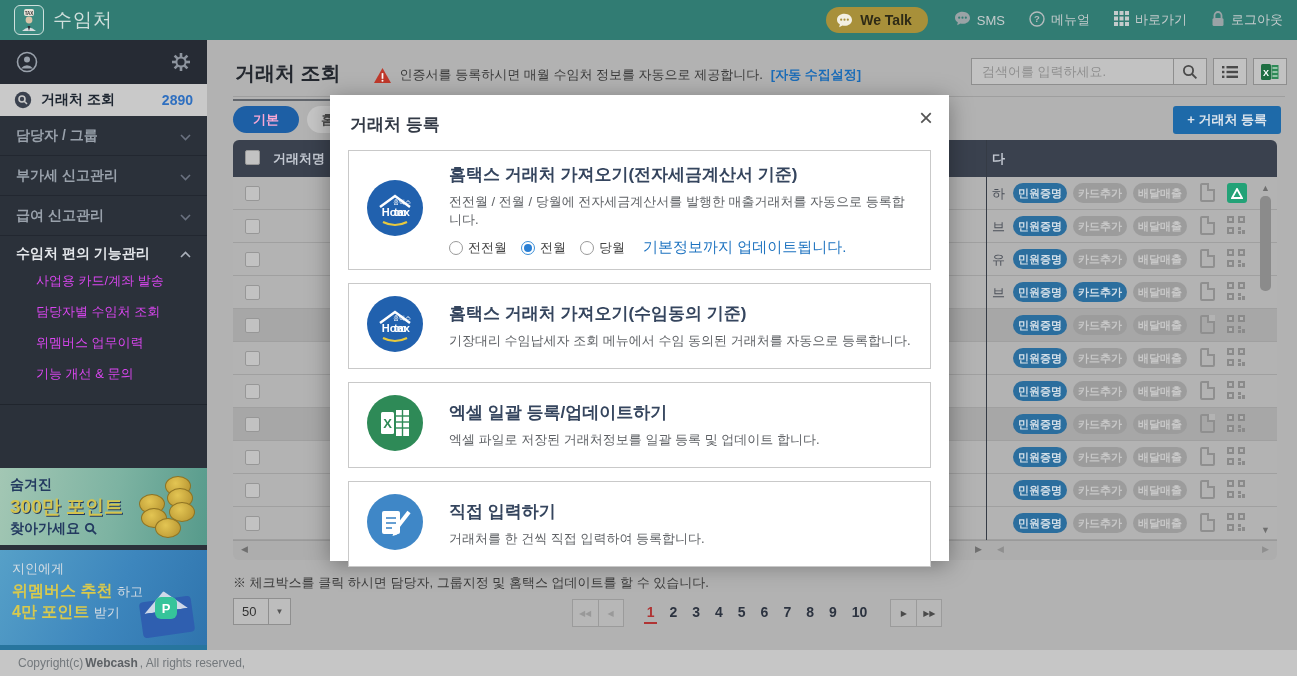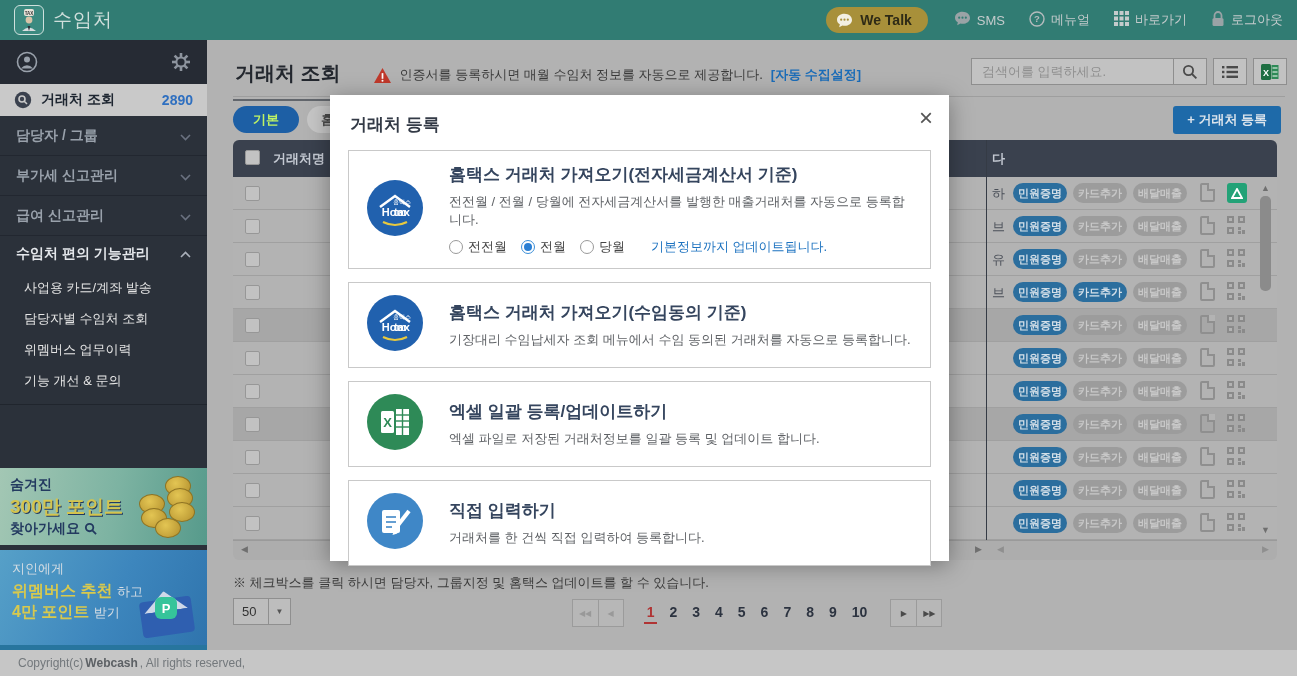--- a/index.html
+++ b/index.html
@@ -23,21 +23,21 @@
   .side-util { height:44px; background:#262b34; display:flex; align-items:center;
                justify-content:space-between; padding:0 16px; }
   .side-active { height:32px; background:#c9c9c9; display:flex; align-items:center; padding:0 14px; gap:9px; }
   .side-active .lbl { color:#1e2631; font-weight:bold; font-size:14px; }
   .side-active .cnt { margin-left:auto; color:#2e6fc0; font-weight:bold; font-size:14px; }
   .side-item { height:40px; display:flex; align-items:center; justify-content:space-between;
                padding:0 16px; color:#99a1ab; font-size:14px; font-weight:bold;
                border-bottom:1px solid #222730; cursor:pointer; }
   .side-sec { height:36px; display:flex; align-items:center; justify-content:space-between;
               padding:0 16px; color:#e4e7eb; font-size:14px; font-weight:bold; cursor:pointer; }
-  .side-sub { height:31px; display:flex; align-items:center; padding:0 24px; color:#e5e5e5;
+  .side-sub { height:31px; display:flex; align-items:flex-start; padding:0 36px; color:#d946ef;
               font-size:13px; cursor:pointer; }
   .side-div { border-top:1px solid #20252d; margin-top:8px; }
   .ads { position:absolute; left:0; bottom:0; width:207px; }
   .ad1 { height:77px; background:linear-gradient(100deg,#a3c7b4 0%,#7db3a2 55%,#569a8b 100%);
          position:relative; padding:8px 10px; overflow:hidden; cursor:pointer; }
   .ad1 .l1 { color:#233a60; font-size:14px; font-weight:bold; }
   .ad1 .l2 { color:#d4c44e; font-size:19px; font-weight:bold; text-shadow:1px 1px 0 #233a60; }
   .ad1 .l3 { color:#233a60; font-size:14px; font-weight:bold; }
   .coin { position:absolute; width:26px; height:20px; border-radius:50%;
           background:radial-gradient(circle at 40% 35%,#e3c553,#b3902e); border:1px solid #8f7322; }
@@ -70,21 +70,21 @@
   .search-group { position:absolute; right:10px; top:18px; display:flex; align-items:flex-start; }
   .search-input { width:202px; height:27px; background:#c2c2c2; border:1px solid #8e8e8e;
                   border-right:none; padding:0 10px; font-size:13px; color:#3a3a3a; outline:none; }
   .search-input::placeholder { color:#8f8f8f; }
   .sbtn { height:27px; width:34px; background:#c2c2c2; border:1px solid #8e8e8e;
           display:flex; align-items:center; justify-content:center; cursor:pointer; }
   .sbtn + .sbtn { margin-left:6px; }
   .tabs { position:absolute; left:26px; top:66px; display:flex; gap:8px; }
   .tab { height:27px; border-radius:14px; padding:0 20px; font-size:13px; font-weight:bold;
          display:flex; align-items:center; cursor:pointer; }
-  .tab.on { background:#1d5fa5; color:#bef264; }
+  .tab.on { background:#1d5fa5; color:#f9a8d4; }
   .tab.off { background:#c6c6c6; color:#4a4a4a; width:48px; padding:0 14px; }
   .reg-btn { position:absolute; right:16px; top:66px; height:28px; background:#1e6aa9; color:#dbe4ec;
              border:none; border-radius:3px; font-size:13px; font-weight:bold; padding:0 14px; cursor:pointer; }
 
   
   .tbl { position:absolute; left:26px; top:100px; width:1044px; height:420px;
          border-radius:6px; overflow:hidden; background:#b3b3b3; }
   .thead { height:37px; background:#3a414e; position:relative; }
   .thead .cb { position:absolute; left:12px; top:10px; }
   .thead .c1 { position:absolute; left:40px; top:10px; color:#c4c9d2; font-size:13px; font-weight:bold; }
@@ -147,21 +147,21 @@
   .card .ic { flex:0 0 56px; margin-right:26px; }
   .card h3 { font-size:17px; font-weight:bold; color:#35455e; margin-bottom:7px; }
   .card p { font-size:13px; color:#5f6266; }
   .radio-row { display:flex; align-items:center; gap:14px; margin-top:9px; font-size:13px; color:#444; }
   .radio { display:flex; align-items:center; gap:5px; cursor:pointer; }
   .rdot { width:14px; height:14px; border-radius:50%; border:1px solid #9a9a9a; background:#fff;
           display:inline-block; position:relative; }
   .rdot.sel { border-color:#3b8fd8; }
   .rdot.sel::after { content:""; position:absolute; left:2px; top:2px; width:8px; height:8px;
                      border-radius:50%; background:#2a7fd4; }
-  .extra { color:#1e73c0; font-size:13px; margin-left:12px; }
+  .extra { color:#1e73c0; font-size:15px; margin-left:4px; }
 </style>
 </head>
 <body>
 
 <div class="app">
 
   <div class="hdr">
     <div class="logo-box">
       <svg width="20" height="22" viewBox="0 0 20 22">
         <rect x="5" y="0" width="10" height="7" rx="2" fill="#e8e4da"></rect>

